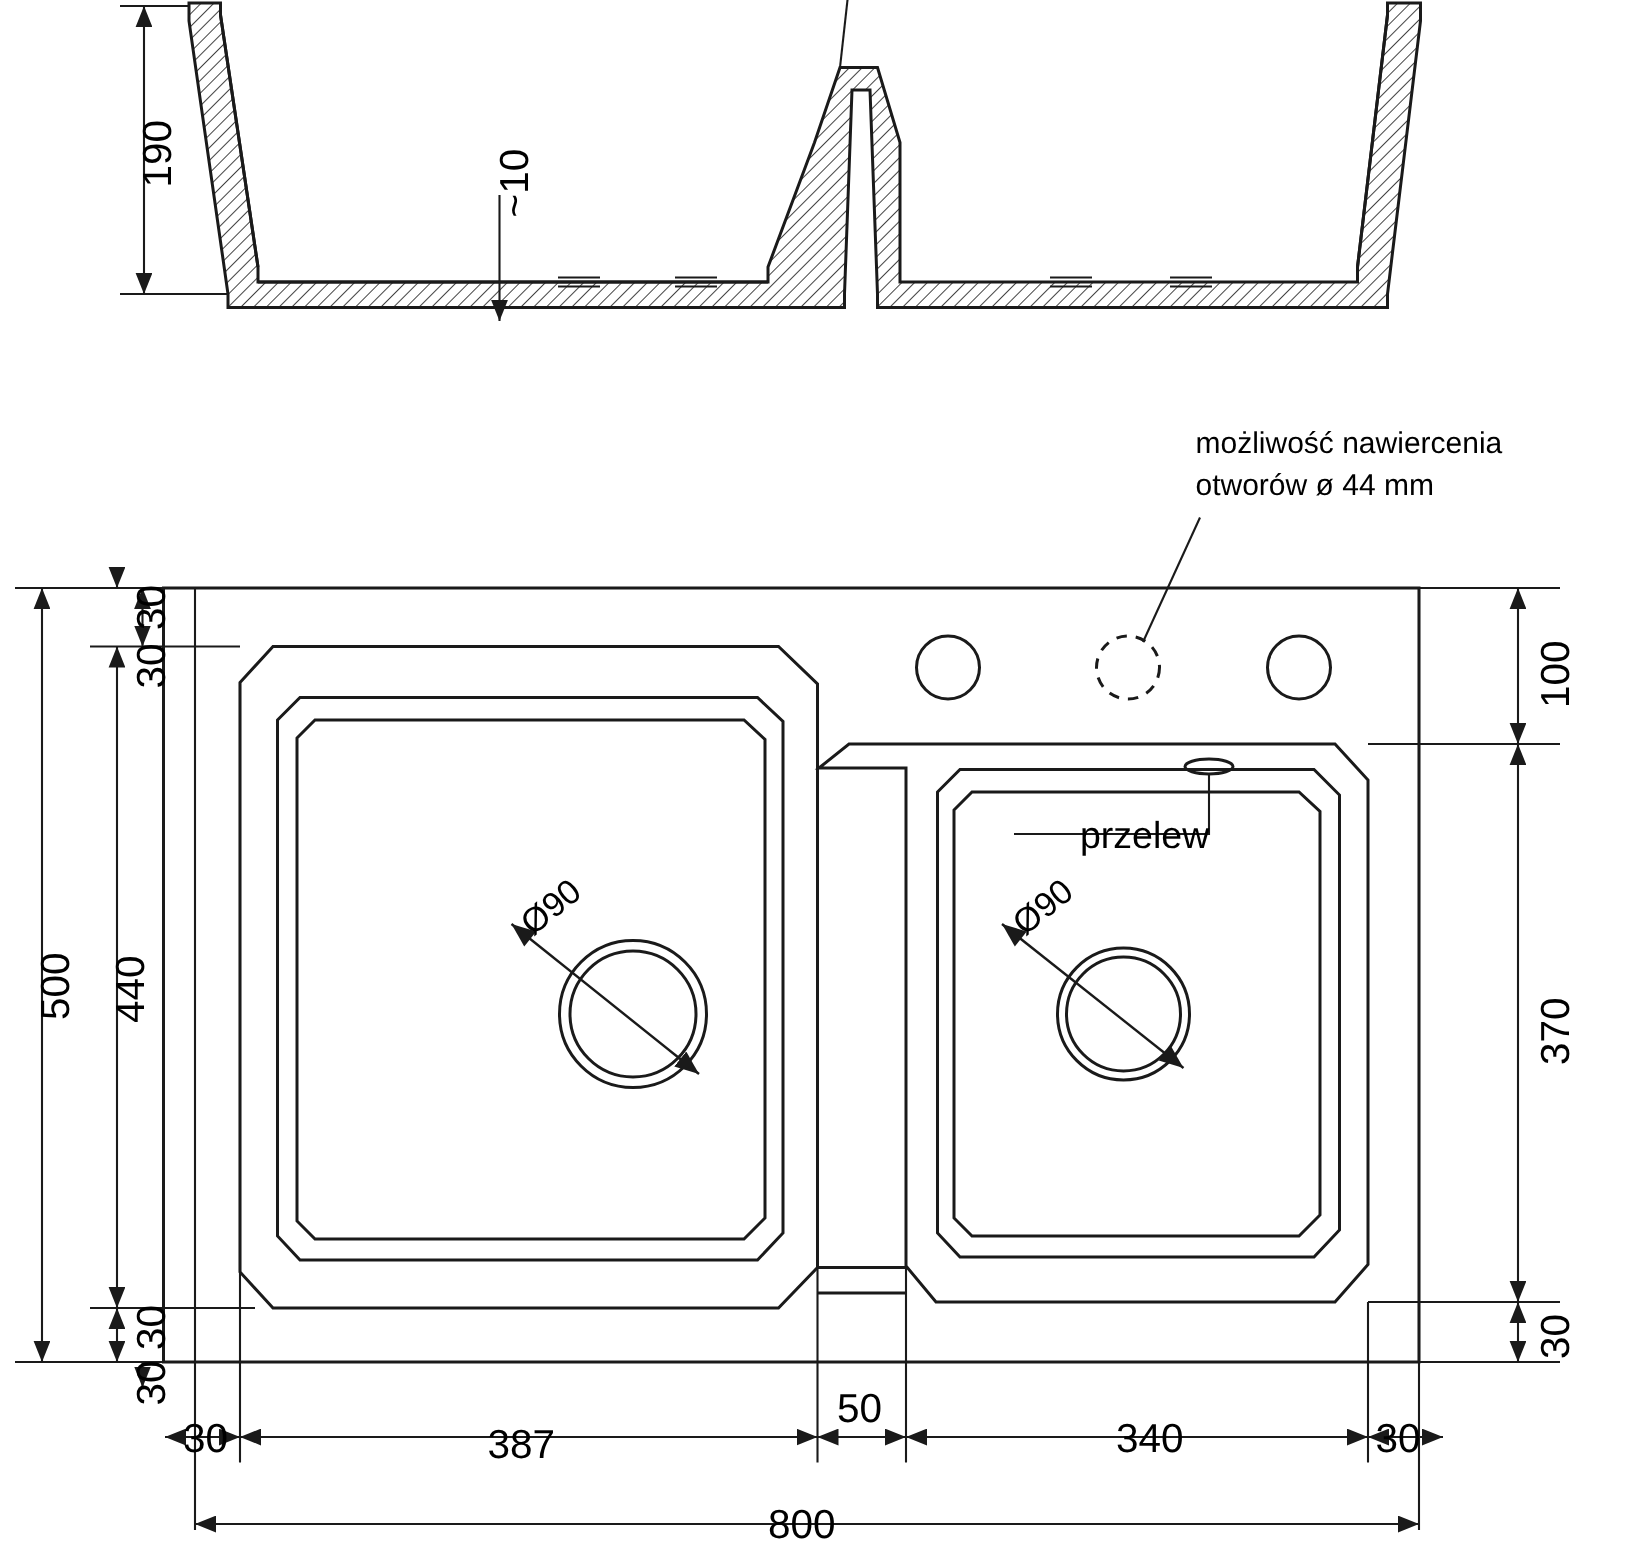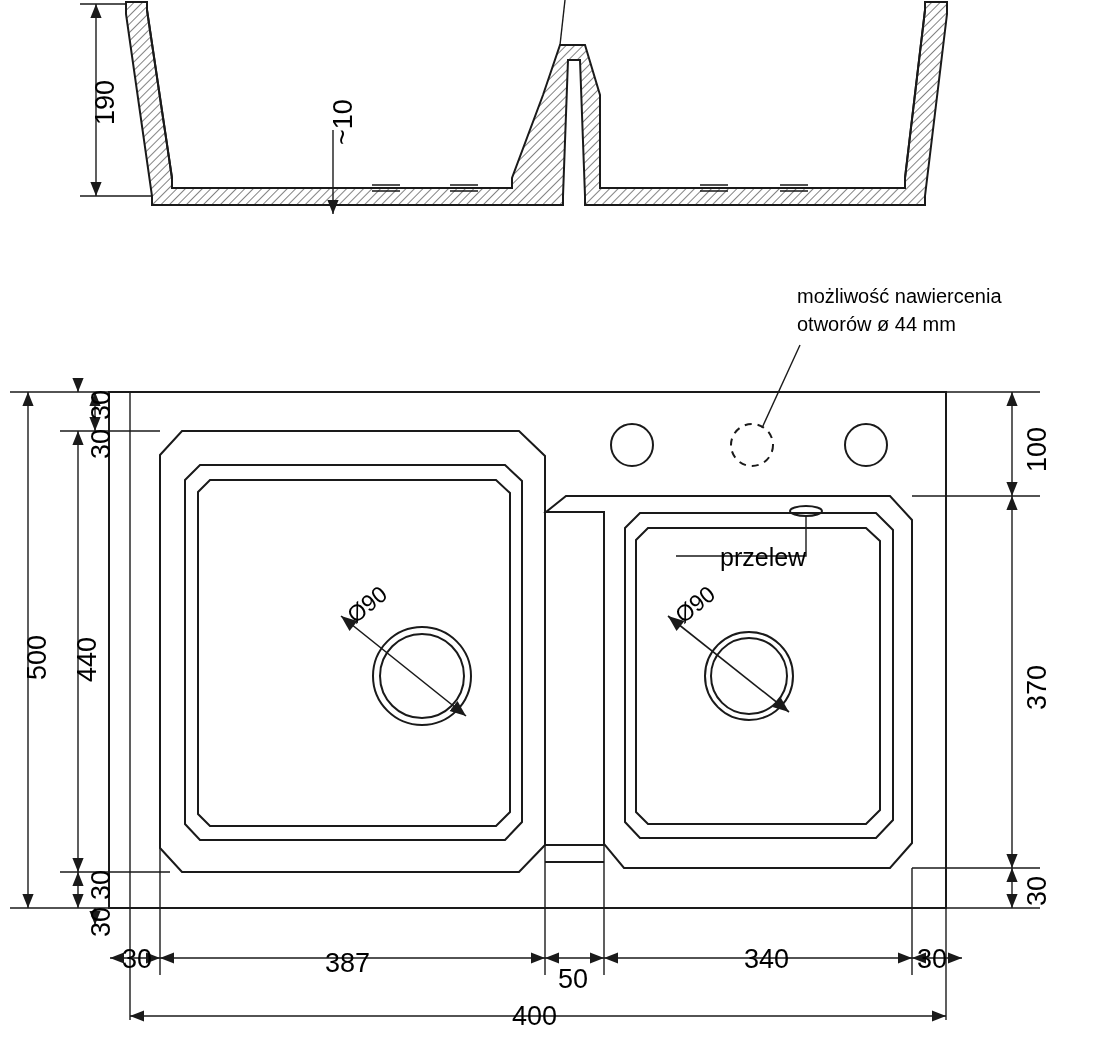--- a/index.html
+++ b/index.html
@@ -151,18 +151,18 @@
 <div class="lbl dim rot90" style="left:86px;top:459px;">30</div>
 <div class="lbl dim rot90" style="left:86px;top:900px;">30</div>
 <div class="lbl dim rot90" style="left:86px;top:937px;">30</div>
 
 <div class="lbl dim rot90" style="left:1022px;top:472px;">100</div>
 <div class="lbl dim rot90" style="left:1022px;top:710px;">370</div>
 <div class="lbl dim rot90" style="left:1022px;top:906px;">30</div>
 
 <div class="lbl dim" style="left:122px;top:944px;">30</div>
 <div class="lbl dim" style="left:325px;top:948px;">387</div>
-<div class="lbl dim" style="left:558px;top:964px;">50</div>
+<div class="lbl dim" style="left:558px;top:924px;">50</div>
 <div class="lbl dim" style="left:744px;top:944px;">340</div>
 <div class="lbl dim" style="left:917px;top:944px;">30</div>
-<div class="lbl dim" style="left:512px;top:1001px;">400</div>
+<div class="lbl dim" style="left:512px;top:1001px;">800</div>
 
 </div>
 
 </body></html>

